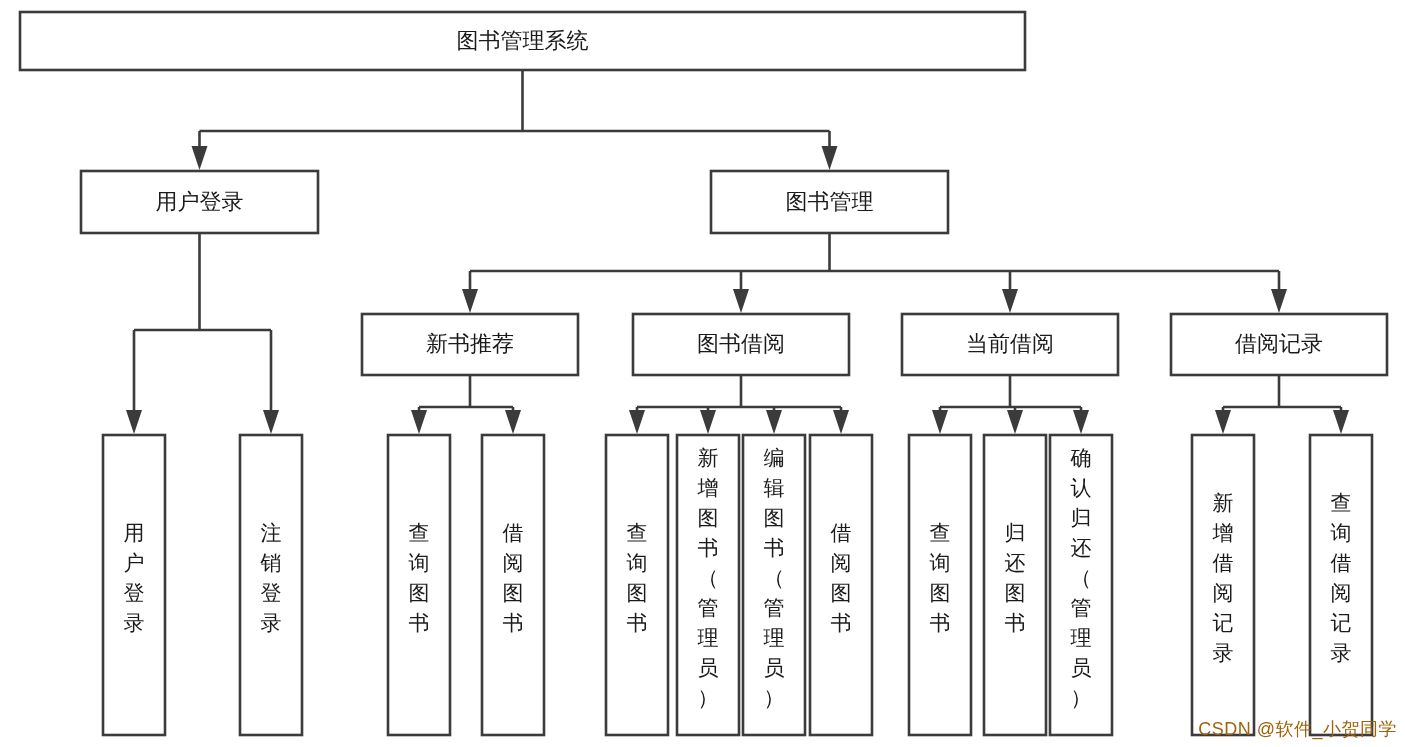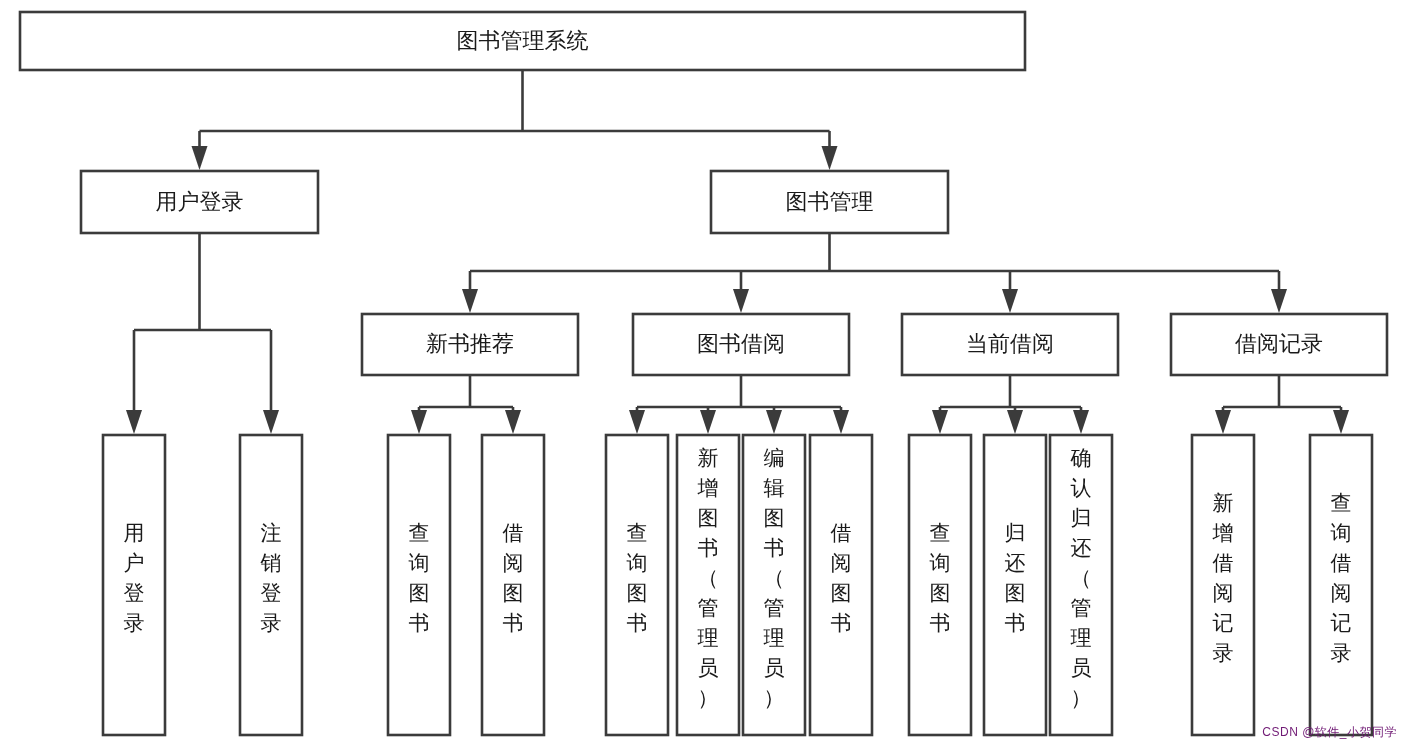--- a/index.html
+++ b/index.html
@@ -45,22 +45,22 @@
   }
   .arrow-head {
     fill: #3b3b3b;
     stroke: none;
   }
   .watermark {
     position: absolute;
     right: 8px;
     bottom: 6px;
     font-family: "Liberation Sans", "DejaVu Sans", sans-serif;
-    font-size: 12px;
-    color: #701a75;
+    font-size: 18px;
+    color: #a16207;
     letter-spacing: 0.5px;
     white-space: nowrap;
     user-select: none;
   }
 </style>
 </head>
 <body>
 
 <svg id="diagram" viewBox="0 0 1405 747" xmlns="http://www.w3.org/2000/svg">
   <g id="connectors">

